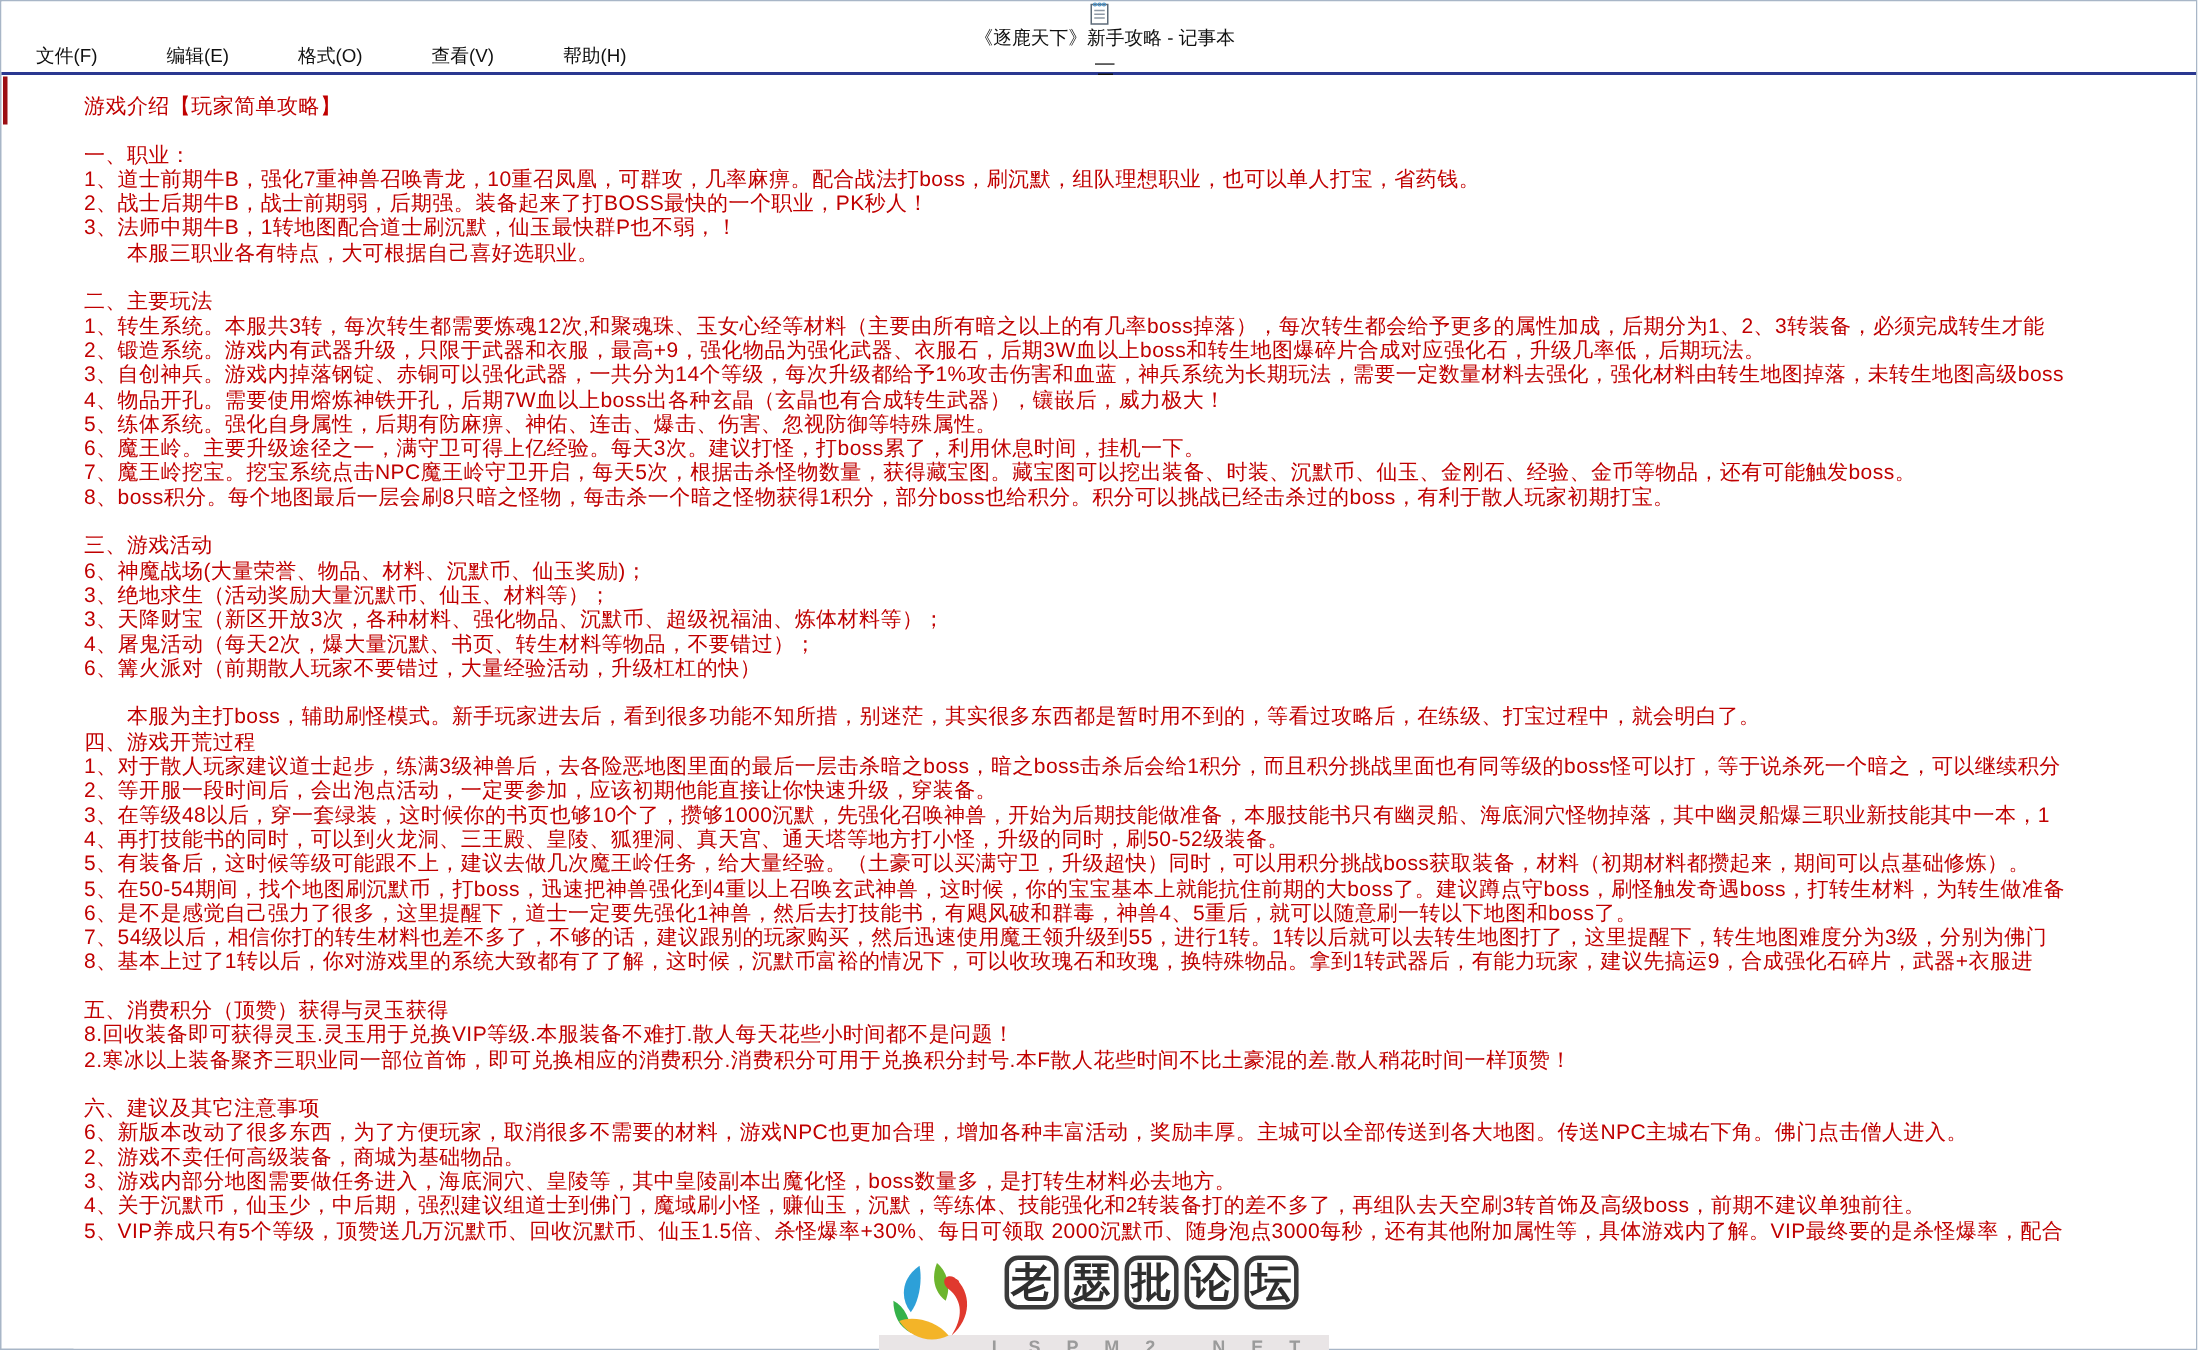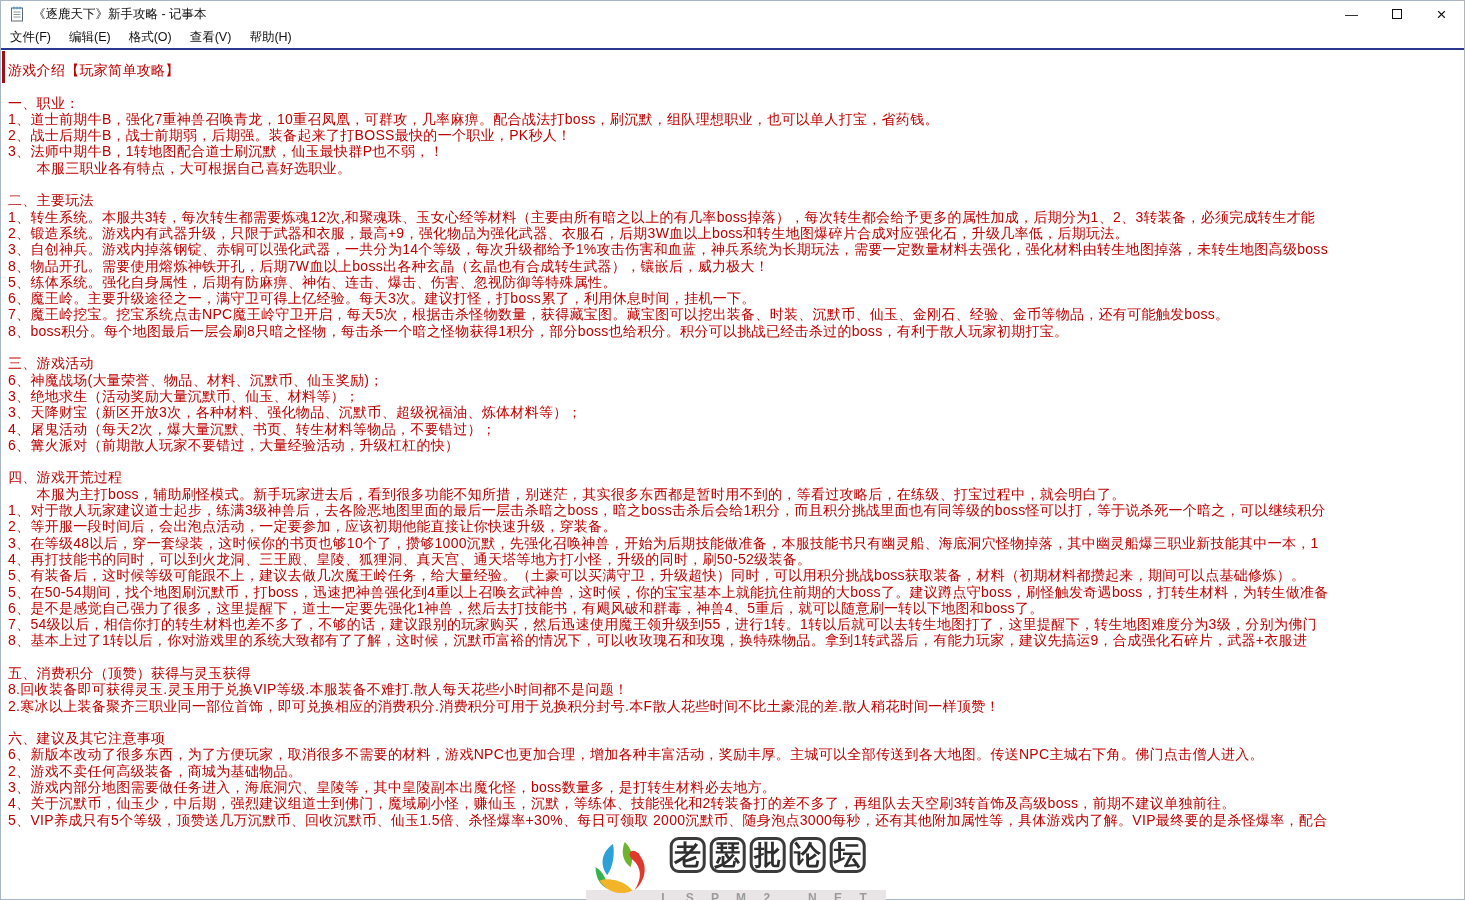--- a/index.html
+++ b/index.html
@@ -1,32 +1,32 @@
 <!DOCTYPE html>
 <html><head>
 <meta charset="utf-8">
 <style>
   * { margin:0; padding:0; box-sizing:border-box; }
   html,body { width:1465px; height:900px; overflow:hidden; }
   body { font-family:"Liberation Sans","DejaVu Sans",sans-serif; background:#ffffff; position:relative; }
   .window { width:1465px; height:900px; position:relative; background:#fff; border:1px solid #a8b6c7; }
 
   
-  .titlebar { height:26px; display:flex; align-items:center; background:#ffffff; padding-left:8px; }
+  .titlebar { height:26px; display:flex; align-items:center; background:#ffffff; padding-left:8px;flex-direction:column; }
   .app-icon { width:16px; height:16px; margin-right:8px; flex:0 0 auto; }
   .title-text { font-size:12.5px; color:#101010; }
   .tb-spacer { flex:1; }
   .tb-btn { width:45px; height:26px; display:flex; align-items:center; justify-content:center;
             font-size:13px; color:#111; cursor:default; }
   .max-box { width:10px; height:10px; border:1px solid #111; display:inline-block; }
   .tb-close { font-size:17px; line-height:1; }
 
   
   .menubar { height:21px; display:flex; align-items:center; background:#ffffff; font-size:12.5px; color:#101010; }
-  .menubar span { padding:0 9px; }
+  .menubar span { padding:0 23px; }
   .blue-rule { height:2px; width:100%; }
 
   
   .editor { position:absolute; top:49px; left:0; right:0; bottom:0; background:#fff;
             padding:12px 0 0 7px; overflow:hidden; font-size:14px; line-height:16.3px;
             letter-spacing:0.3px; }
   .line { height:16.3px; white-space:pre; overflow:hidden; }
   .caret { position:absolute; left:1px; top:50px; width:3px; height:32px; background:#9c0f14; }
 
   
@@ -71,48 +71,48 @@
 
   <div class="menubar">
     <span>文件(F)</span>
     <span>编辑(E)</span>
     <span>格式(O)</span>
     <span>查看(V)</span>
     <span>帮助(H)</span>
   </div>
   <div class="blue-rule" style="background: rgb(42, 56, 144);"></div>
 
-  <div class="editor" style="color: rgb(192, 0, 0);">
+  <div class="editor" style="color: rgb(192, 0, 0); margin-left: 48px;">
       <div class="line">游戏介绍【玩家简单攻略】</div>
       <div class="line">&nbsp;</div>
       <div class="line">一、职业：</div>
       <div class="line">1、道士前期牛B，强化7重神兽召唤青龙，10重召凤凰，可群攻，几率麻痹。配合战法打boss，刷沉默，组队理想职业，也可以单人打宝，省药钱。</div>
       <div class="line">2、战士后期牛B，战士前期弱，后期强。装备起来了打BOSS最快的一个职业，PK秒人！</div>
       <div class="line">3、法师中期牛B，1转地图配合道士刷沉默，仙玉最快群P也不弱，！</div>
       <div class="line">　　本服三职业各有特点，大可根据自己喜好选职业。</div>
       <div class="line">&nbsp;</div>
       <div class="line">二、主要玩法</div>
       <div class="line">1、转生系统。本服共3转，每次转生都需要炼魂12次,和聚魂珠、玉女心经等材料（主要由所有暗之以上的有几率boss掉落），每次转生都会给予更多的属性加成，后期分为1、2、3转装备，必须完成转生才能</div>
       <div class="line">2、锻造系统。游戏内有武器升级，只限于武器和衣服，最高+9，强化物品为强化武器、衣服石，后期3W血以上boss和转生地图爆碎片合成对应强化石，升级几率低，后期玩法。</div>
       <div class="line">3、自创神兵。游戏内掉落钢锭、赤铜可以强化武器，一共分为14个等级，每次升级都给予1%攻击伤害和血蓝，神兵系统为长期玩法，需要一定数量材料去强化，强化材料由转生地图掉落，未转生地图高级boss</div>
-      <div class="line">8、物品开孔。需要使用熔炼神铁开孔，后期7W血以上boss出各种玄晶（玄晶也有合成转生武器），镶嵌后，威力极大！</div>
+      <div class="line">4、物品开孔。需要使用熔炼神铁开孔，后期7W血以上boss出各种玄晶（玄晶也有合成转生武器），镶嵌后，威力极大！</div>
       <div class="line">5、练体系统。强化自身属性，后期有防麻痹、神佑、连击、爆击、伤害、忽视防御等特殊属性。</div>
       <div class="line">6、魔王岭。主要升级途径之一，满守卫可得上亿经验。每天3次。建议打怪，打boss累了，利用休息时间，挂机一下。</div>
       <div class="line">7、魔王岭挖宝。挖宝系统点击NPC魔王岭守卫开启，每天5次，根据击杀怪物数量，获得藏宝图。藏宝图可以挖出装备、时装、沉默币、仙玉、金刚石、经验、金币等物品，还有可能触发boss。</div>
       <div class="line">8、boss积分。每个地图最后一层会刷8只暗之怪物，每击杀一个暗之怪物获得1积分，部分boss也给积分。积分可以挑战已经击杀过的boss，有利于散人玩家初期打宝。</div>
       <div class="line">&nbsp;</div>
       <div class="line">三、游戏活动</div>
       <div class="line">6、神魔战场(大量荣誉、物品、材料、沉默币、仙玉奖励)；</div>
       <div class="line">3、绝地求生（活动奖励大量沉默币、仙玉、材料等）；</div>
       <div class="line">3、天降财宝（新区开放3次，各种材料、强化物品、沉默币、超级祝福油、炼体材料等）；</div>
       <div class="line">4、屠鬼活动（每天2次，爆大量沉默、书页、转生材料等物品，不要错过）；</div>
       <div class="line">6、篝火派对（前期散人玩家不要错过，大量经验活动，升级杠杠的快）</div>
       <div class="line">&nbsp;</div>
+      <div class="line">　　本服为主打boss，辅助刷怪模式。新手玩家进去后，看到很多功能不知所措，别迷茫，其实很多东西都是暂时用不到的，等看过攻略后，在练级、打宝过程中，就会明白了。</div>
       <div class="line">四、游戏开荒过程</div>
-      <div class="line">　　本服为主打boss，辅助刷怪模式。新手玩家进去后，看到很多功能不知所措，别迷茫，其实很多东西都是暂时用不到的，等看过攻略后，在练级、打宝过程中，就会明白了。</div>
       <div class="line">1、对于散人玩家建议道士起步，练满3级神兽后，去各险恶地图里面的最后一层击杀暗之boss，暗之boss击杀后会给1积分，而且积分挑战里面也有同等级的boss怪可以打，等于说杀死一个暗之，可以继续积分</div>
       <div class="line">2、等开服一段时间后，会出泡点活动，一定要参加，应该初期他能直接让你快速升级，穿装备。</div>
       <div class="line">3、在等级48以后，穿一套绿装，这时候你的书页也够10个了，攒够1000沉默，先强化召唤神兽，开始为后期技能做准备，本服技能书只有幽灵船、海底洞穴怪物掉落，其中幽灵船爆三职业新技能其中一本，1</div>
       <div class="line">4、再打技能书的同时，可以到火龙洞、三王殿、皇陵、狐狸洞、真天宫、通天塔等地方打小怪，升级的同时，刷50-52级装备。</div>
       <div class="line">5、有装备后，这时候等级可能跟不上，建议去做几次魔王岭任务，给大量经验。（土豪可以买满守卫，升级超快）同时，可以用积分挑战boss获取装备，材料（初期材料都攒起来，期间可以点基础修炼）。</div>
       <div class="line">5、在50-54期间，找个地图刷沉默币，打boss，迅速把神兽强化到4重以上召唤玄武神兽，这时候，你的宝宝基本上就能抗住前期的大boss了。建议蹲点守boss，刷怪触发奇遇boss，打转生材料，为转生做准备</div>
       <div class="line">6、是不是感觉自己强力了很多，这里提醒下，道士一定要先强化1神兽，然后去打技能书，有飓风破和群毒，神兽4、5重后，就可以随意刷一转以下地图和boss了。</div>
       <div class="line">7、54级以后，相信你打的转生材料也差不多了，不够的话，建议跟别的玩家购买，然后迅速使用魔王领升级到55，进行1转。1转以后就可以去转生地图打了，这里提醒下，转生地图难度分为3级，分别为佛门</div>
       <div class="line">8、基本上过了1转以后，你对游戏里的系统大致都有了了解，这时候，沉默币富裕的情况下，可以收玫瑰石和玫瑰，换特殊物品。拿到1转武器后，有能力玩家，建议先搞运9，合成强化石碎片，武器+衣服进</div>
       <div class="line">&nbsp;</div>

